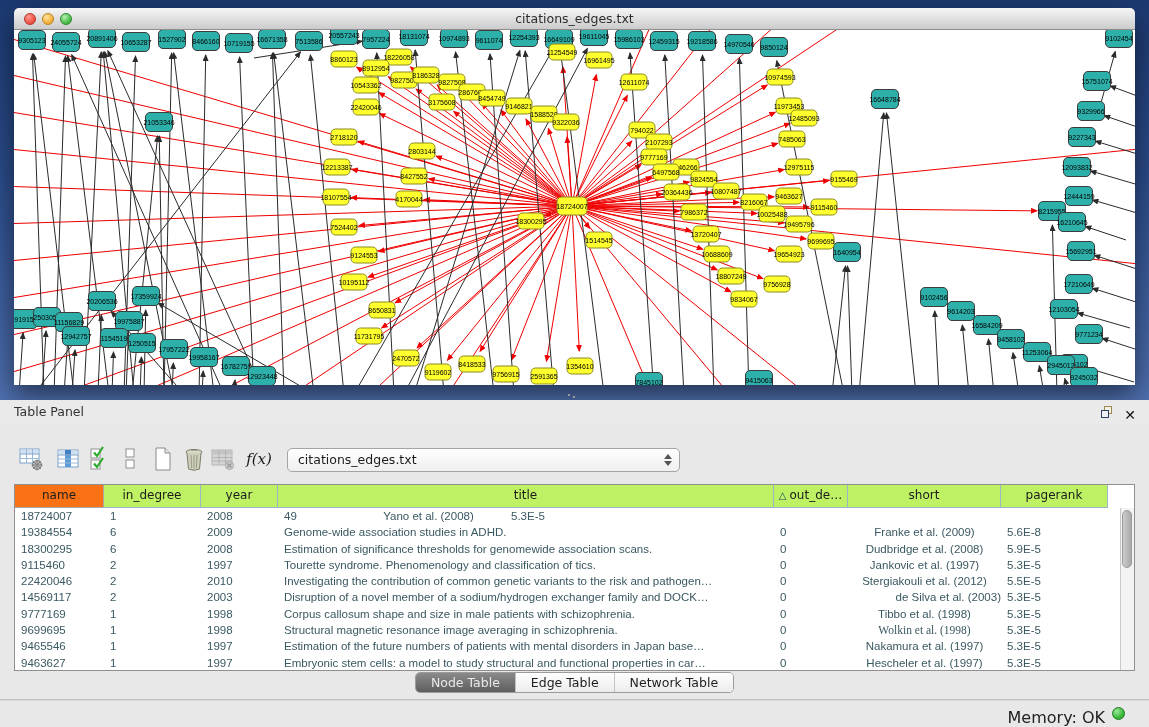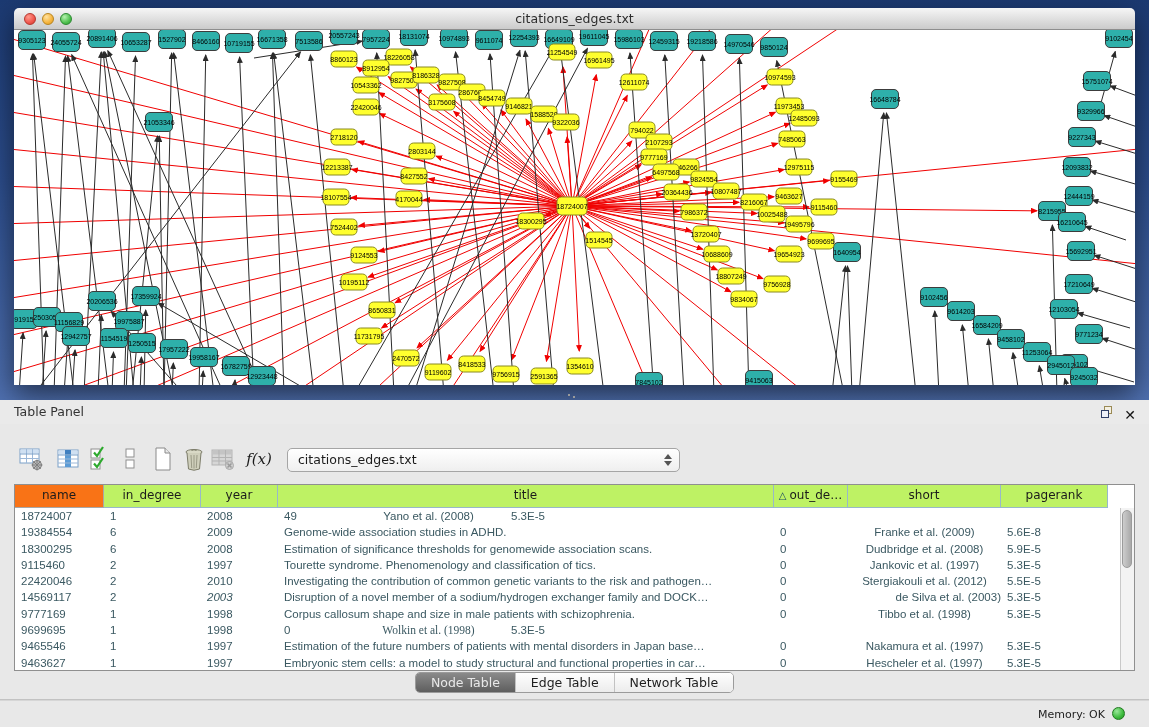--- a/index.html
+++ b/index.html
@@ -60,21 +60,21 @@
 
   .tabsbar { position:absolute; left:0; top:272px; width:1149px; height:26px; display:flex; justify-content:center; }
   .seg { display:flex; height:21px; border:1px solid #9b9b9b; border-radius:5px; overflow:hidden; background:#fcfcfc; }
   .seg-btn { padding:0 15px; font-size:12.5px; line-height:20px; color:#1e1e1e;
              background:linear-gradient(#fefefe,#ececec); border-left:1px solid #c2c2c2; }
   .seg-btn:first-child { border-left:none; }
   .seg-btn.active { background:linear-gradient(#8a8a8a,#5e5e5e); color:#e8e8e8; }
 
   .statusbar { position:absolute; left:0; bottom:0; width:1149px; height:27px;
                border-top:1px solid #d6d6d6; box-shadow:0 -1px 0 #c2c2c2; }
-  .mem-label { position:absolute; right:44px; top:7px; font-size:11px; color:#222; }
+  .mem-label { position:absolute; right:44px; top:7px; font-size:16px; color:#222; }
   .mem-dot { position:absolute; right:24px; top:6px; width:13px; height:13px; border-radius:50%;
              background:radial-gradient(circle at 35% 30%,#9ae89a,#3cba3c 60%,#259025); border:1px solid #1f7a1f; }
 </style>
 </head>
 <body>
 
 <div class="screen">
 
   <div class="desktop">
     <div class="net-window">
@@ -920,39 +920,40 @@
             <div class="td" style="width: 97px;">2</div>
             <div class="td" style="width: 77px;">2010</div>
             <div class="td" style="width: 496px;">Investigating the contribution of common genetic variants to the risk and pathogen…</div>
             <div class="td" style="width: 74px;">0</div>
             <div class="td center" style="width: 153px;">Stergiakouli et al. (2012)</div>
             <div class="td" style="width: 107px;">5.5E-5</div>
           </div>
           <div class="trow">
             <div class="td" style="width: 89px;">14569117</div>
             <div class="td" style="width: 97px;">2</div>
-            <div class="td" style="width: 77px; font-style: italic;">2003</div>
+            <div class="td" style="width: 77px;">2003</div>
             <div class="td" style="width: 496px;">Disruption of a novel member of a sodium/hydrogen exchanger family and DOCK…</div>
             <div class="td" style="width: 74px;">0</div>
             <div class="td center" style="width: 153px; text-align: right;">de Silva et al. (2003)</div>
             <div class="td" style="width: 107px;">5.3E-5</div>
           </div>
           <div class="trow">
             <div class="td" style="width: 89px;">9777169</div>
             <div class="td" style="width: 97px;">1</div>
             <div class="td" style="width: 77px;">1998</div>
             <div class="td" style="width: 496px;">Corpus callosum shape and size in male patients with schizophrenia.</div>
             <div class="td" style="width: 74px;">0</div>
             <div class="td center" style="width: 153px;">Tibbo et al. (1998)</div>
             <div class="td" style="width: 107px;">5.3E-5</div>
           </div>
           <div class="trow">
             <div class="td" style="width: 89px;">9699695</div>
             <div class="td" style="width: 97px;">1</div>
             <div class="td" style="width: 77px;">1998</div>
+            <div class="td" style="width: 496px;">Structural magnetic resonance image averaging in schizophrenia.</div>
             <div class="td" style="width: 74px;">0</div>
             <div class="td center" style="width: 153px; font-family: Liberation Serif, serif;">Wolkin et al. (1998)</div>
             <div class="td" style="width: 107px;">5.3E-5</div>
           </div>
           <div class="trow">
             <div class="td" style="width: 89px;">9465546</div>
             <div class="td" style="width: 97px;">1</div>
             <div class="td" style="width: 77px;">1997</div>
             <div class="td" style="width: 496px;">Estimation of the future numbers of patients with mental disorders in Japan base…</div>
             <div class="td" style="width: 74px;">0</div>

